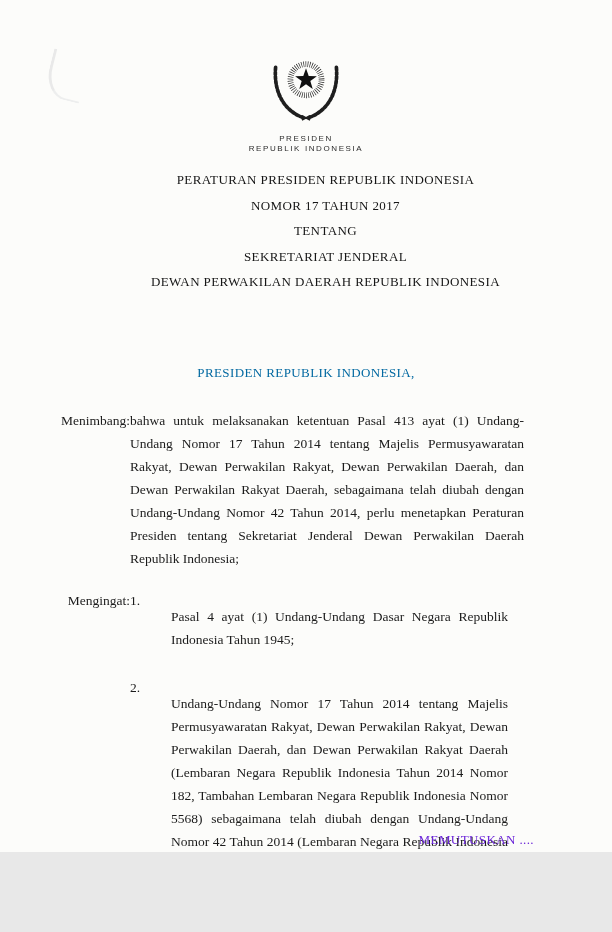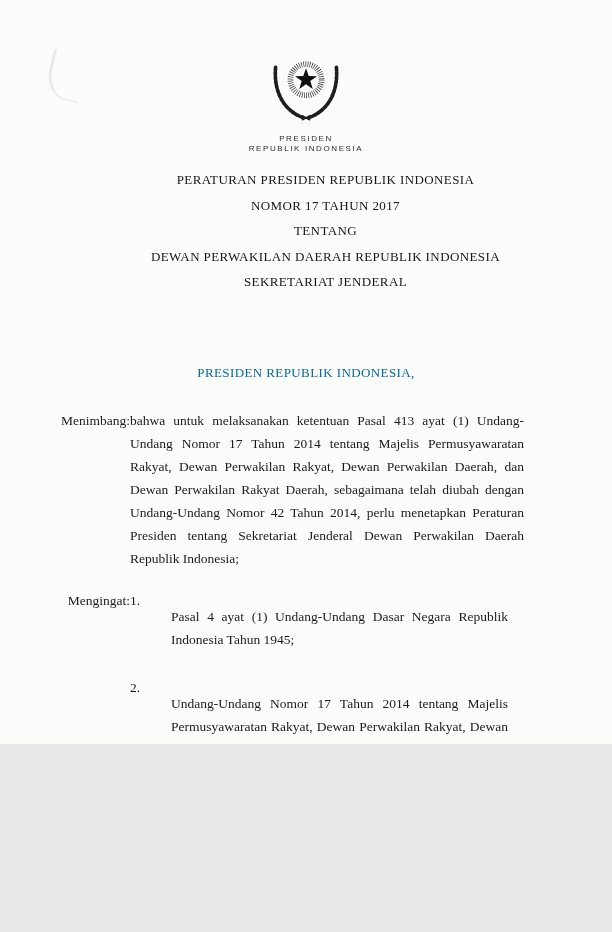--- a/index.html
+++ b/index.html
@@ -1,19 +1,19 @@
 <!DOCTYPE html>
 <html><head>
 <meta charset="utf-8">
 <style>
   html, body { margin:0; padding:0; }
   body { background:#e8e8e8; font-family:"Liberation Serif", serif; }
   .page {
     position:relative;
-    width:612px; height:744px;
+    width:612px; height:852px;
     margin:0 auto;
     background:#fcfcfa;
     color:#1b1b1b;
     overflow:hidden;
   }
   
   .emblem-wrap {
     position:absolute; top:40px; left:0; right:0;
     text-align:center;
   }
@@ -105,22 +105,22 @@
   </div>
   <div class="emblem-caption">
     <div>PRESIDEN</div>
     <div>REPUBLIK INDONESIA</div>
   </div>
 
   <div class="doc-title">
     <div>PERATURAN PRESIDEN REPUBLIK INDONESIA</div>
     <div>NOMOR 17 TAHUN 2017</div>
     <div>TENTANG</div>
+    <div>SEKRETARIAT JENDERAL</div>
     <div>DEWAN PERWAKILAN DAERAH REPUBLIK INDONESIA</div>
-    <div>SEKRETARIAT JENDERAL</div>
   </div>
 
   <div class="authority">PRESIDEN REPUBLIK INDONESIA,</div>
 
   <div class="clause clause-menimbang">
     <div class="clause-label">Menimbang:</div>
     <div class="clause-body">
       <p>bahwa untuk melaksanakan ketentuan Pasal 413 ayat (1) Undang-Undang Nomor 17 Tahun 2014 tentang Majelis Permusyawaratan Rakyat, Dewan Perwakilan Rakyat, Dewan Perwakilan Daerah, dan Dewan Perwakilan Rakyat Daerah, sebagaimana telah diubah dengan Undang-Undang Nomor 42 Tahun 2014, perlu menetapkan Peraturan Presiden tentang Sekretariat Jenderal Dewan Perwakilan Daerah Republik Indonesia;</p>
     </div>
   </div>

